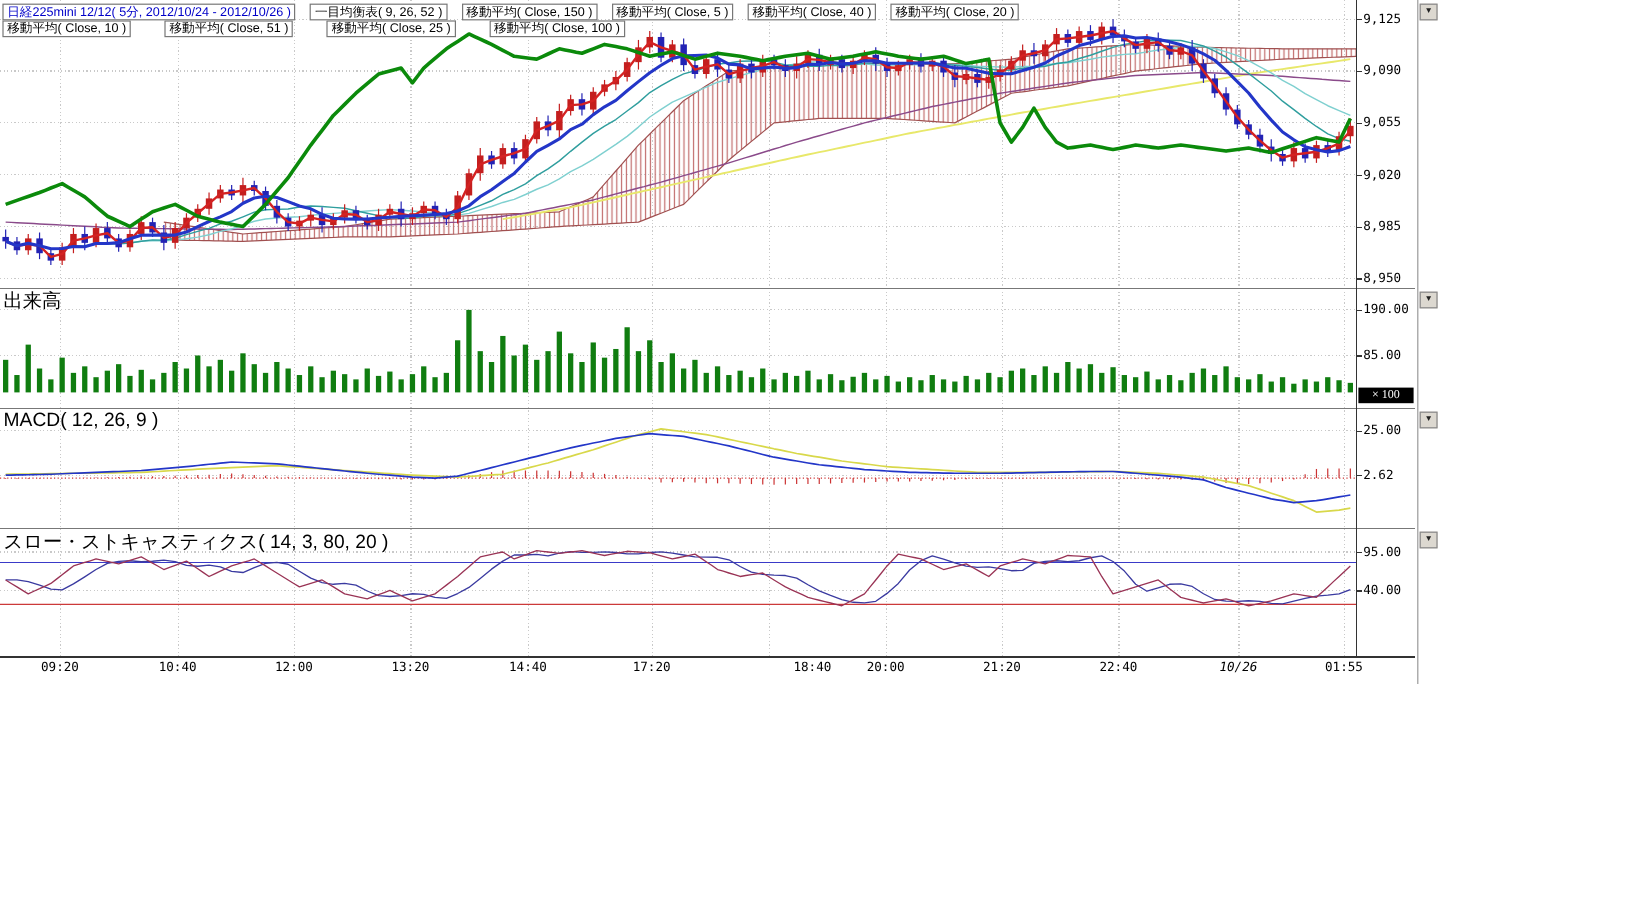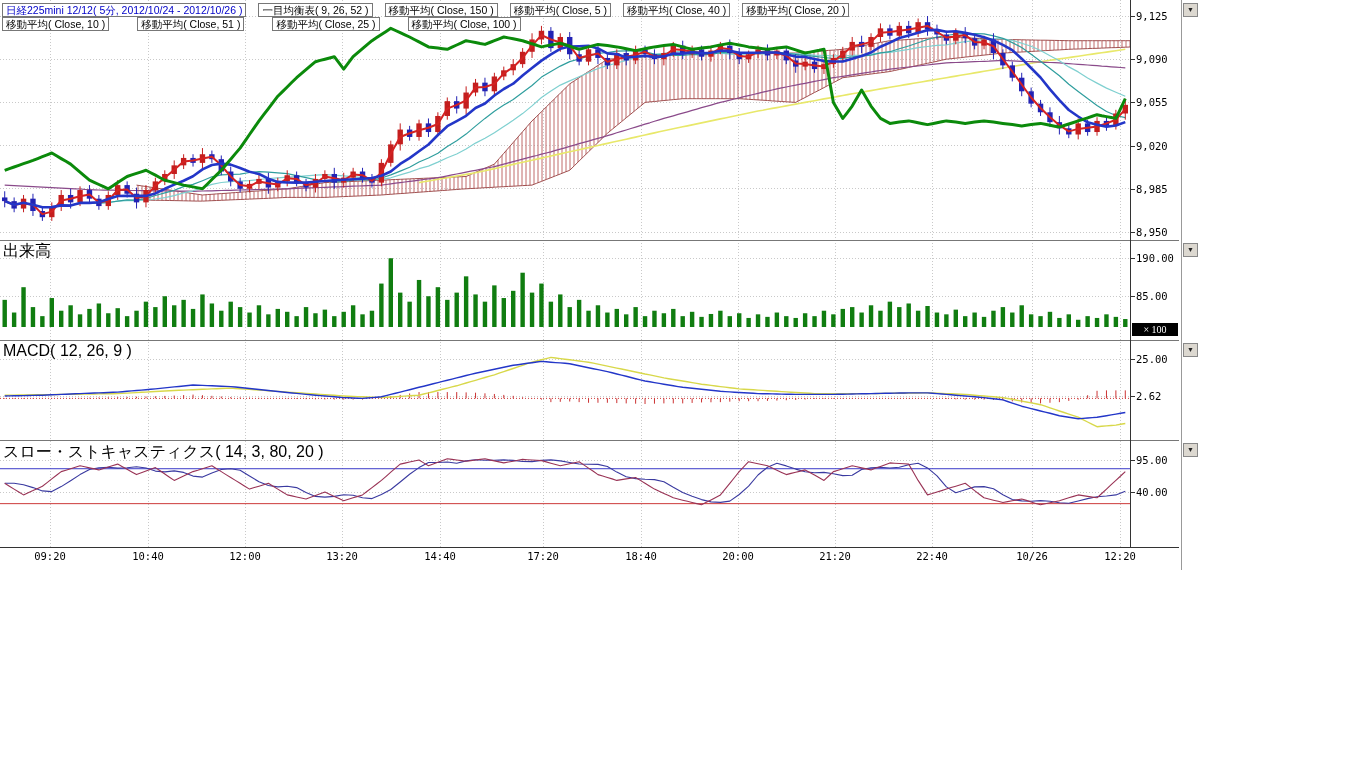--- a/index.html
+++ b/index.html
@@ -614,26 +614,26 @@
       <div class="ax" style="top: 454px;">95.00</div>
       <div class="ax" style="top: 486.01px;">40.00</div>
     </div>
   <div id="xAxis">
       <div class="xl" style="left: 28px;">09:20</div>
       <div class="xl" style="left: 126px;">10:40</div>
       <div class="xl" style="left: 223px;">12:00</div>
       <div class="xl" style="left: 320px;">13:20</div>
       <div class="xl" style="left: 418px;">14:40</div>
       <div class="xl" style="left: 521px;">17:20</div>
-      <div class="xl" style="left: 619px;">18:40</div>
+      <div class="xl" style="left: 655px;">18:40</div>
       <div class="xl" style="left: 716px;">20:00</div>
       <div class="xl" style="left: 813px;">21:20</div>
       <div class="xl" style="left: 910px;">22:40</div>
-      <div class="xl" style="left: 1010px;">10/26</div>
-      <div class="xl" style="left: 1098px;">12:20</div>
+      <div class="xl" style="left: 1010px; font-style: italic;">10/26</div>
+      <div class="xl" style="left: 1098px;">01:55</div>
     </div>
   <div class="scroll-strip" id="scrollStrip">
       <div class="sbtn" style="top: 3px;">▼</div>
       <div class="sbtn" style="top: 243px;">▼</div>
       <div class="sbtn" style="top: 343px;">▼</div>
       <div class="sbtn" style="top: 443px;">▼</div>
     </div>
 </div>
 
 </body></html>

